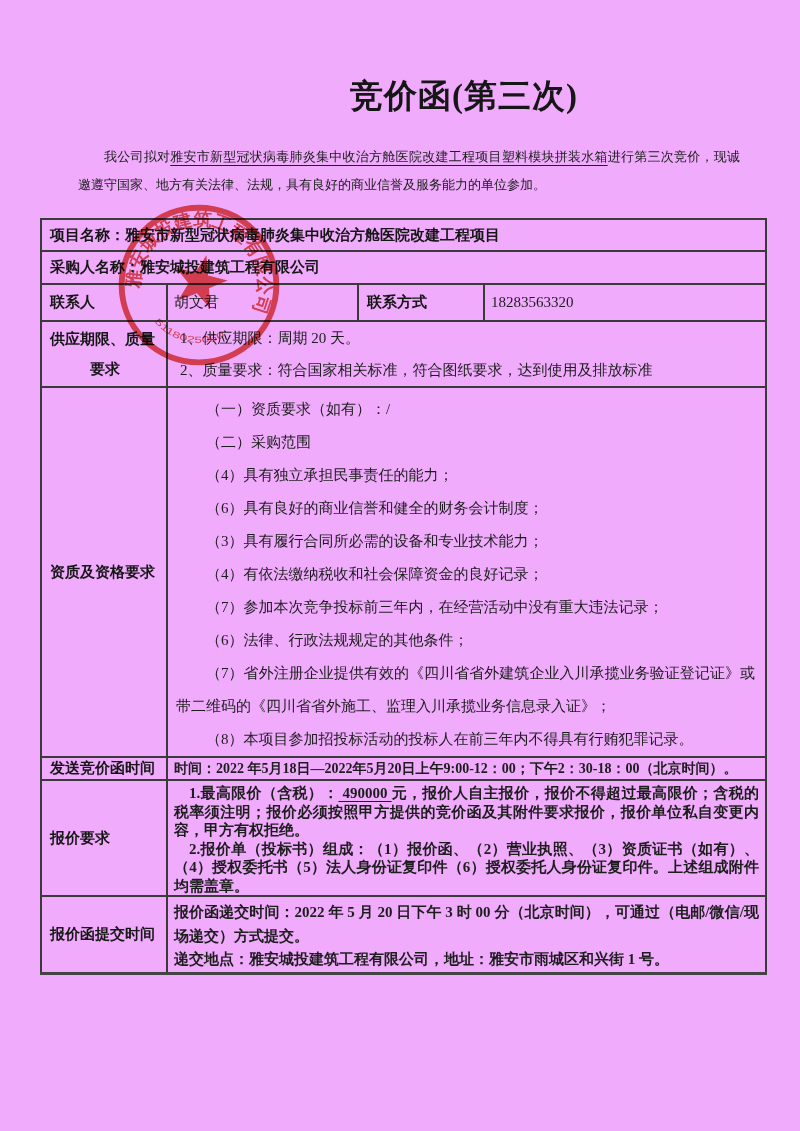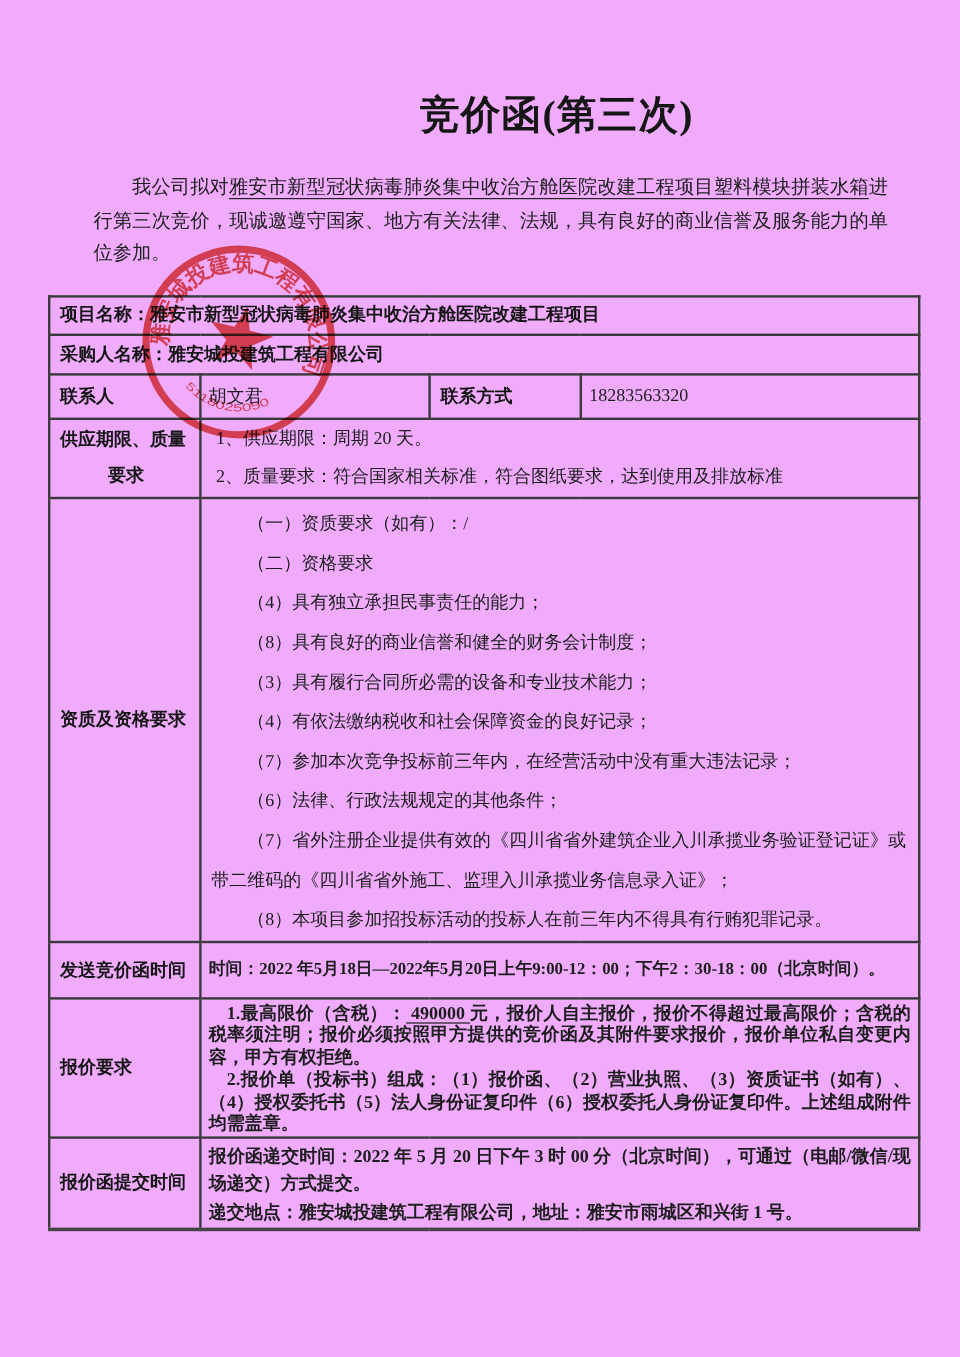--- a/index.html
+++ b/index.html
@@ -16,21 +16,21 @@
     text-align:center;
     transform:translateX(64px);
     font-size:33px;
     font-weight:700;
     letter-spacing:1px;
     color:#161616;
     font-family:"Liberation Serif","DejaVu Serif",serif;
   }
   .intro{
     margin:24px 60px 0 78px;
-    font-size:16px;
+    font-size:13px;
     line-height:27.5px;
     text-indent:2em;
     color:#202020;
     text-align:justify;
   }
   .intro .uline{ text-decoration:underline; text-underline-offset:4px; }
 
   table.info-table{
     width:725px;
     margin:20px 0 0 40px;
@@ -49,21 +49,21 @@
   .lbl{ font-weight:700; color:#161616; }
   .lbl-cell{ padding-left:8px !important; }
   .bold-row{ font-weight:700; color:#161616; }
 
   tr.r-project{ height:32px; }
   tr.r-buyer{ height:33px; }
   tr.r-contact{ height:37px; }
   tr.r-scope{ height:62px; }
   tr.r-supply{ height:66px; }
   tr.r-qual{ height:365px; }
-  tr.r-send{ height:47px; }
+  tr.r-send{ height:23px; }
   tr.r-quote{ height:74px; }
   tr.r-submit{ height:72px; }
 
   .cell-top{ vertical-align:top !important; padding-top:6px !important; }
   .scope-value{ text-indent:2em; }
   .two-line-label .l2c{ text-align:center; margin-top:6px; }
   .two-line-label .l2l{ text-align:left; margin-top:6px; }
   .two-line-label{ line-height:24px; }
 
   .supply-cell p{ margin:0; line-height:32px; text-indent:0.4em; }
@@ -126,23 +126,23 @@
       </td>
       <td colspan="3" class="supply-cell">
         <p>1、供应期限：周期 20 天。</p>
         <p>2、质量要求：符合国家相关标准，符合图纸要求，达到使用及排放标准</p>
       </td>
     </tr>
     <tr class="r-qual">
       <td class="lbl lbl-cell">资质及资格要求</td>
       <td colspan="3" class="qual-cell">
         <p>（一）资质要求（如有）：/</p>
-        <p>（二）资格要求</p>
+        <p>（二）采购范围</p>
         <p>（4）具有独立承担民事责任的能力；</p>
-        <p>（8）具有良好的商业信誉和健全的财务会计制度；</p>
+        <p>（6）具有良好的商业信誉和健全的财务会计制度；</p>
         <p>（3）具有履行合同所必需的设备和专业技术能力；</p>
         <p>（4）有依法缴纳税收和社会保障资金的良好记录；</p>
         <p>（7）参加本次竞争投标前三年内，在经营活动中没有重大违法记录；</p>
         <p>（6）法律、行政法规规定的其他条件；</p>
         <p>（7）省外注册企业提供有效的《四川省省外建筑企业入川承揽业务验证登记证》或带二维码的《四川省省外施工、监理入川承揽业务信息录入证》；</p>
         <p>（8）本项目参加招投标活动的投标人在前三年内不得具有行贿犯罪记录。</p>
       </td>
     </tr>
     <tr class="r-send">
       <td class="lbl lbl-cell">发送竞价函时间</td>

